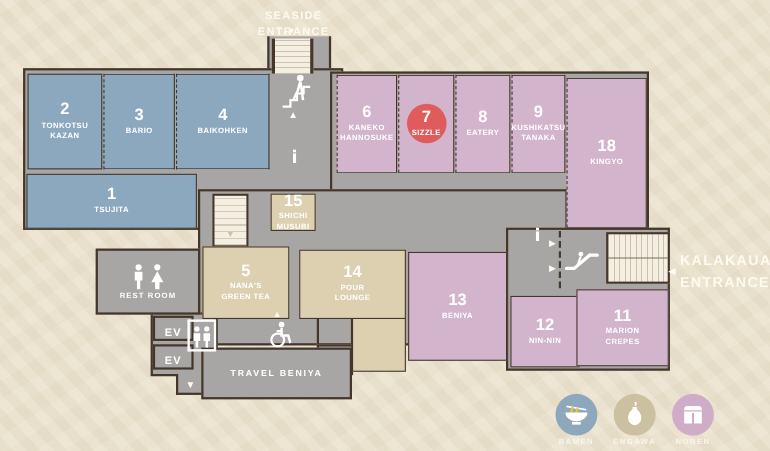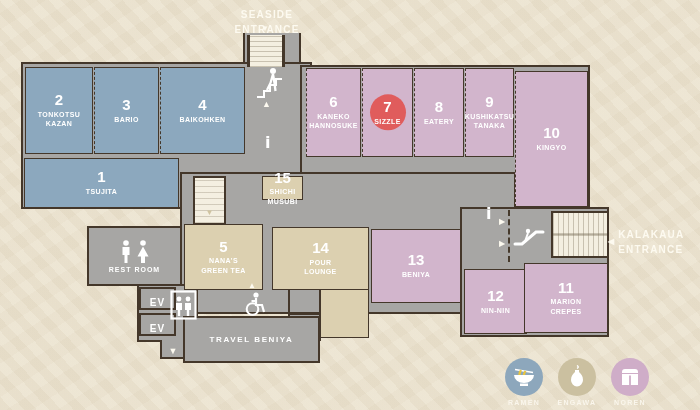--- a/index.html
+++ b/index.html
@@ -44,38 +44,38 @@
   .u3{left:94px;top:67px;width:65px;height:87px}
   .u4{left:160px;top:67px;width:85px;height:87px}
   .u5{left:184px;top:224px;width:79px;height:66px}
   .u6{left:306px;top:68px;width:55px;height:89px}
   .u7{left:362px;top:68px;width:51px;height:89px}
   .u8{left:414px;top:68px;width:50px;height:89px}
   .u9{left:465px;top:68px;width:49px;height:89px}
   .u10{left:515px;top:71px;width:73px;height:136px}
   .u11{left:524px;top:263px;width:84px;height:70px}
   .u12{left:464px;top:269px;width:63px;height:65px}
-  .u13{left:371px;top:229px;width:90px;height:74px}
+  .u13{left:371px;top:229px;width:90px;height:99px}
   .u14{left:272px;top:227px;width:97px;height:63px}
   .u14 .uname{width:36px}
   .u14b{left:320px;top:288px;width:49px;height:50px}
-  .u15{left:262px;top:176px;width:41px;height:24px}
+  .u15{left:246px;top:176px;width:41px;height:34px}
   .u16{left:305px;top:176px;width:141px;height:42px}
   .hl{position:absolute;left:50%;top:50%;transform:translate(-50%,-52%);width:36px;height:36px;border-radius:50%;background:#e05c5c;z-index:1}
   
   .evbox{position:absolute;background:#a7a6a4;border:2px solid #44372a;box-sizing:border-box;color:#fff;
          font-weight:bold;font-size:10px;letter-spacing:1px;display:flex;align-items:flex-end;justify-content:center;z-index:3}
   .ev1{left:139px;top:287px;width:37px;height:23px}
   .ev2{left:139px;top:313px;width:37px;height:23px}
   
   .wlabel{color:#fff;font-weight:bold;z-index:4}
   .seaside{left:227px;top:7px;width:80px;text-align:center;font-size:10px;letter-spacing:1.2px;line-height:1.5;color:#fdfaf0}
   .tri{color:#fdfaf0;z-index:4;line-height:1}
   .kalakaua{left:608px;top:227px;display:flex;align-items:center;gap:4px;color:#fdfaf0}
-  .kalakaua .klines{font-size:10px;font-weight:bold;letter-spacing:1.2px;line-height:1.5;text-align:left}
+  .kalakaua .klines{font-size:13px;font-weight:bold;letter-spacing:1.2px;line-height:1.5;text-align:left}
   .restlabel{color:#fff;font-weight:bold;font-size:7px;letter-spacing:1px}
   .tplabel{color:#fff;font-weight:bold;font-size:8px;letter-spacing:1.6px}
   .info{position:absolute;color:#fff;font-weight:bold;font-size:16px;z-index:4;font-family:"DejaVu Sans",sans-serif}
   .dashline{position:absolute;left:508px;top:210px;height:52px;width:0;border-left:2px dashed #463a2c;z-index:3}
   .icon{position:absolute;z-index:4;line-height:0}
   
   .legend{left:505px;top:358px;display:flex;gap:15px;z-index:5}
   .lg-item{width:38px;display:flex;flex-direction:column;align-items:center}
   .lg-circle{width:38px;height:38px;border-radius:50%;display:flex;align-items:center;justify-content:center}
   .lg-label{margin-top:3px;font-size:7px;font-weight:bold;letter-spacing:1.3px;color:#faf6ec}
@@ -144,21 +144,21 @@
   </div>
   <div class="unit noren dl u8">
     <div class="num">8</div>
     <div class="uname">EATERY</div>
   </div>
   <div class="unit noren dl u9">
     <div class="num">9</div>
     <div class="uname">KUSHIKATSU TANAKA</div>
   </div>
   <div class="unit noren dl u10">
-    <div class="num">10</div>
+    <div class="num">18</div>
     <div class="uname">KINGYO</div>
   </div>
   <div class="unit noren u13">
     <div class="num">13</div>
     <div class="uname">BENIYA</div>
   </div>
   <div class="unit noren u12">
     <div class="num">12</div>
     <div class="uname">NIN-NIN</div>
   </div>

